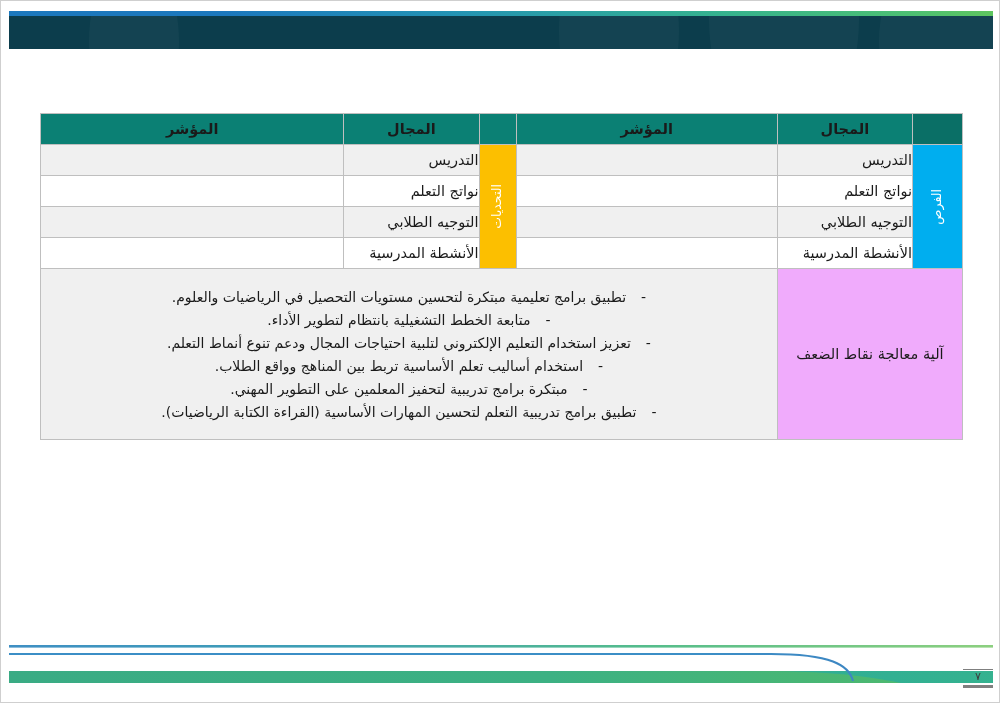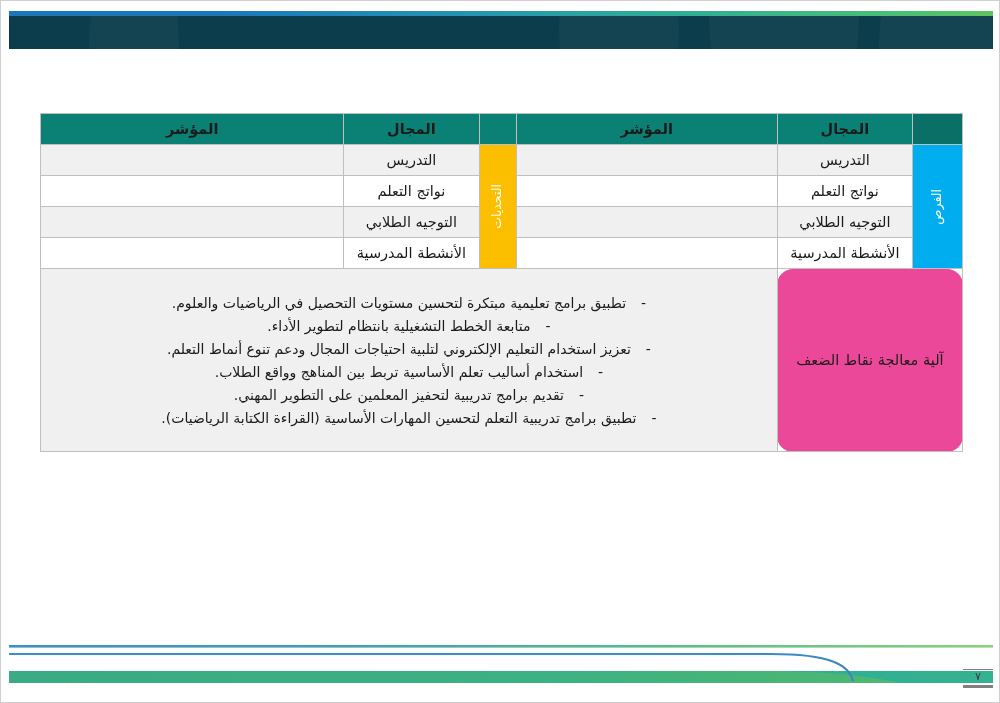--- a/index.html
+++ b/index.html
@@ -80,21 +80,20 @@
     border-color: #bfbfbf;
     margin-left: 28px;
   }
   .hd.blank { background: #0b8074; }
   .hd.blank-dark { background: #0a6f66; }
 
   .row-a { background: #f0f0f0; }
   .row-b { background: #ffffff; }
 
   .cell-domain {
-    text-align: center;
     padding: 0 6px;
     font-size: 14.5px;
   }
   .cell-indicator { background: inherit; }
 
   
   .vlabel {
     padding: 0;
     text-align: center;
     vertical-align: middle;
@@ -108,36 +107,35 @@
     color: #ffffff;
     letter-spacing: 0.5px;
     line-height: 1;
     margin: 0 auto;
   }
   .vlabel.yellow { background: #fcbf00; }
   .vlabel.cyan   { background: #00aeef; }
 
   
   .mech-label {
-    background: #ec4899;
+    background: #f0abfc;
     text-align: center;
     font-size: 14.5px;
     color: #1a1a1a;
     padding: 4px 8px;
-    border-radius: 16px;
   }
   .bullets-cell {
     background: #f0f0f0;
     padding: 9px 10px 9px 10px;
     vertical-align: middle;
   }
   ul.bullets {
     list-style: none;
-    margin: 15px;
-    padding: 7px;
+    margin: 0;
+    padding: 16px;
     direction: rtl;
   }
   ul.bullets li {
     display: block;
     font-size: 14px;
     color: #1a1a1a;
     line-height: 1.0;
     padding: 4.5px 0;
     text-align: center;
   }
@@ -240,21 +238,21 @@
       </tr>
 
       <tr>
         <td class="mech-label" colspan="2">آلية معالجة نقاط الضعف</td>
         <td class="bullets-cell" colspan="4">
           <ul class="bullets">
             <li><span class="dash">-</span><span>تطبيق برامج تعليمية مبتكرة لتحسين مستويات التحصيل في الرياضيات والعلوم.</span></li>
             <li><span class="dash">-</span><span>متابعة الخطط التشغيلية بانتظام لتطوير الأداء.</span></li>
             <li><span class="dash">-</span><span>تعزيز استخدام التعليم الإلكتروني لتلبية احتياجات المجال ودعم تنوع أنماط التعلم.</span></li>
             <li><span class="dash">-</span><span>استخدام أساليب تعلم الأساسية تربط بين المناهج وواقع الطلاب.</span></li>
-            <li><span class="dash">-</span><span>تقديم برامج تدريبية لتحفيز المعلمين على التطوير المهني.</span></li>
+            <li><span class="dash">-</span><span>مبتكرة برامج تدريبية لتحفيز المعلمين على التطوير المهني.</span></li>
             <li><span class="dash">-</span><span>تطبيق برامج تدريبية التعلم لتحسين المهارات الأساسية (القراءة الكتابة الرياضيات).</span></li>
           </ul>
         </td>
       </tr>
     </tbody>
       </table>
   </div>
 
   <div class="ftr">
     <svg width="1000" height="73" viewBox="0 0 1000 73">

